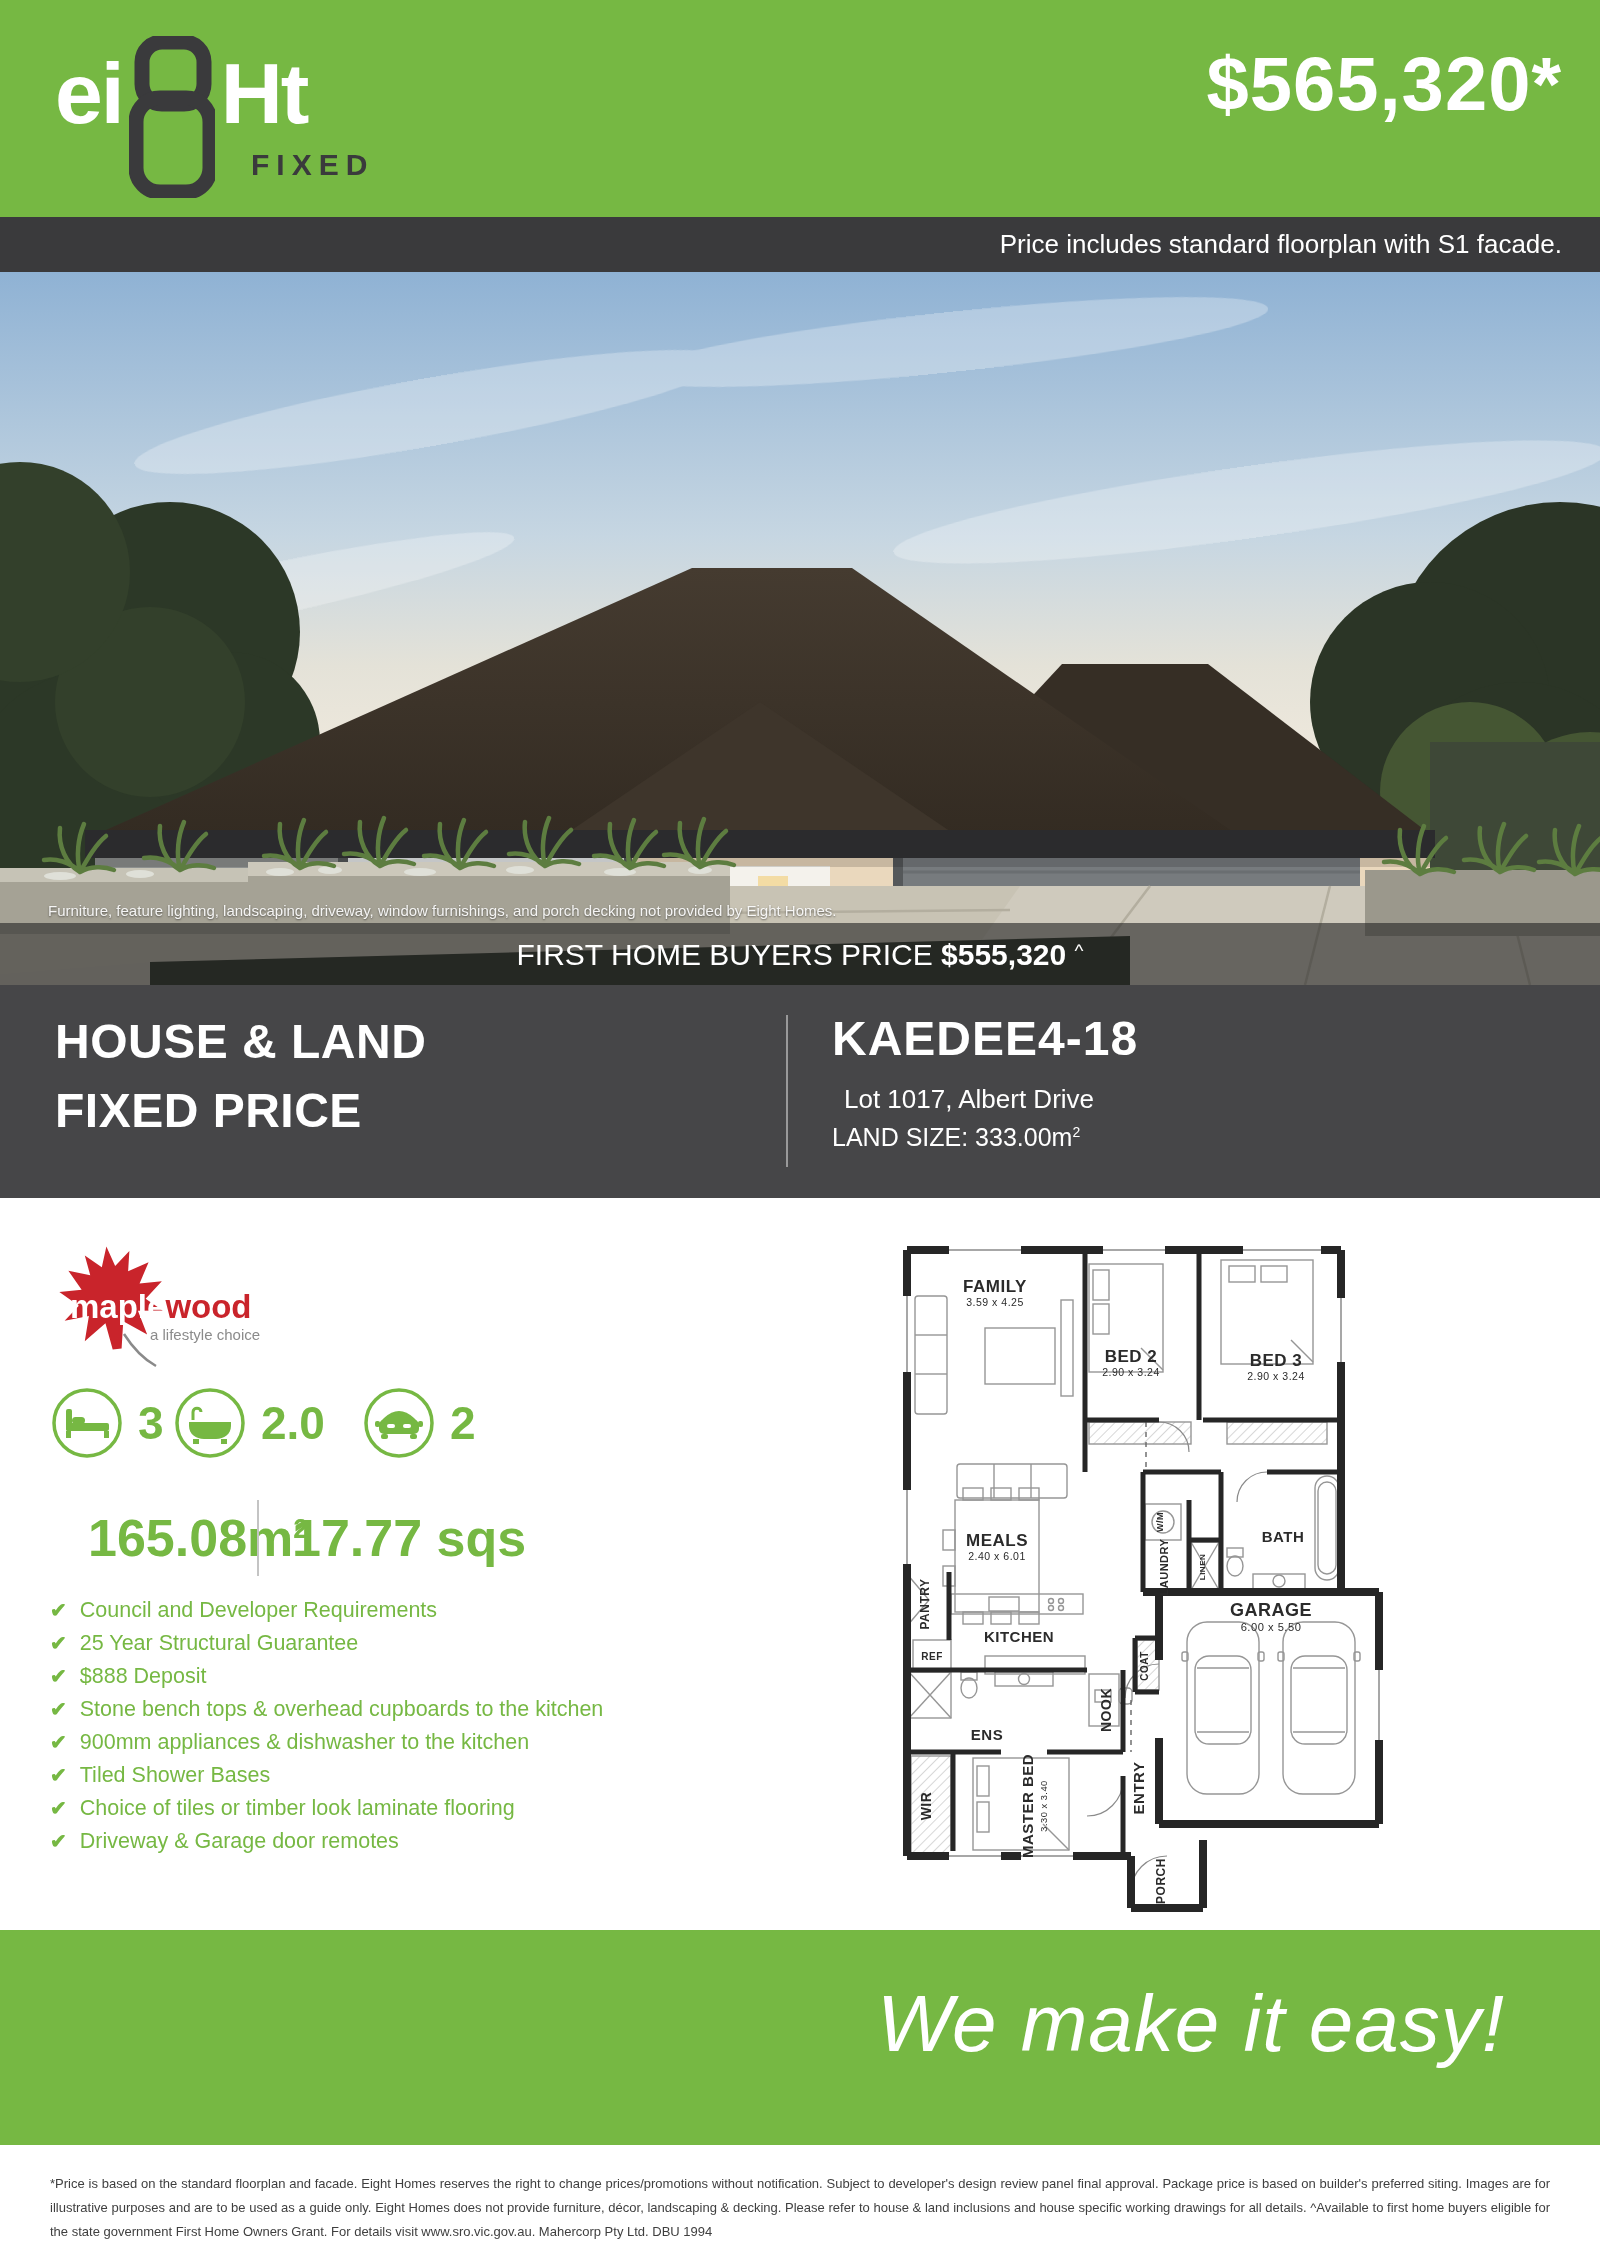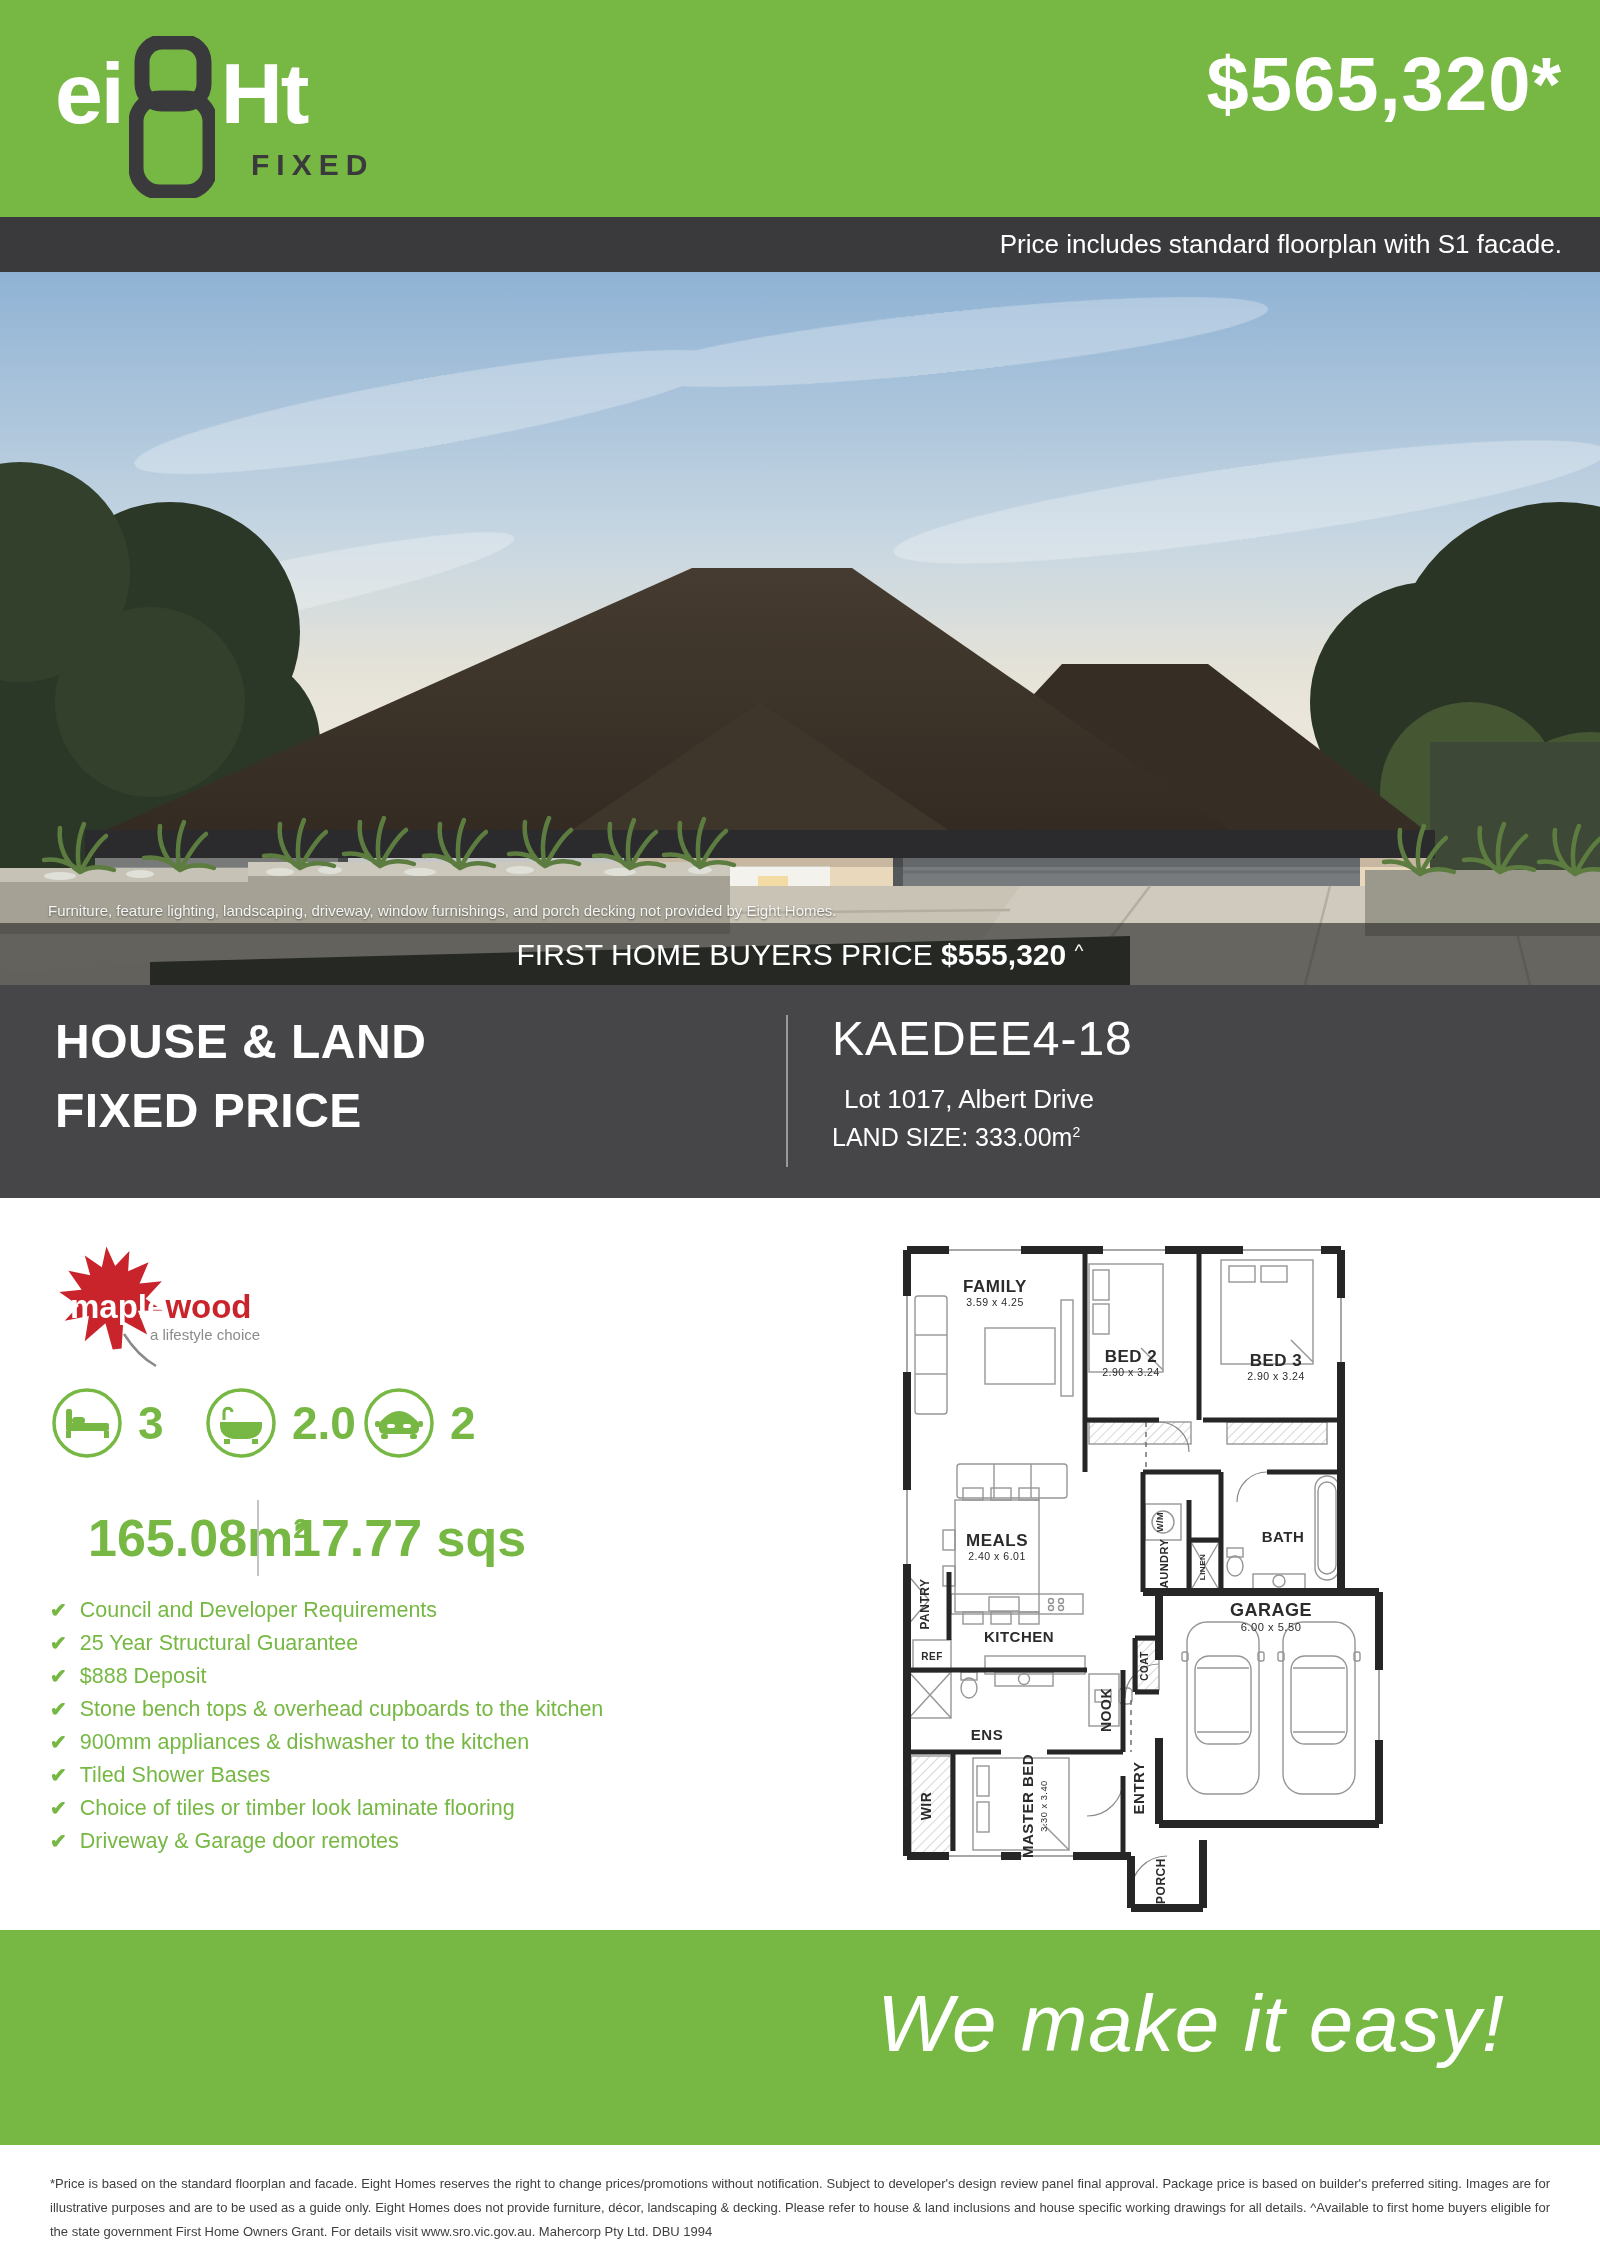--- a/index.html
+++ b/index.html
@@ -34,32 +34,32 @@
            font-size:30px;}
   .fhb-bar b{font-weight:bold;}
   .fhb-sup{font-size:19px;vertical-align:8px;}
 
   
   .band-dark{position:absolute;left:0;top:985px;width:1600px;height:213px;background:#464648;}
   .pkg-title{position:absolute;left:55px;top:22px;color:#fff;font-size:48px;font-weight:bold;
              line-height:69px;letter-spacing:.5px;}
   .pkg-divider{position:absolute;left:786px;top:30px;width:2px;height:152px;background:rgba(255,255,255,.45);}
   .pkg-right{position:absolute;left:832px;top:26px;color:#fff;}
-  .pkg-plan{font-size:48px;font-weight:normal;letter-spacing:1px;}
+  .pkg-plan{font-size:48px;font-weight:bold;letter-spacing:1px;}
   .pkg-lot{font-size:26px;margin-top:18px;margin-left:12px;}
   .pkg-land{font-size:25px;margin-top:8px;}
   .pkg-land sup{font-size:14px;}
 
   
   .main{position:absolute;left:0;top:1198px;width:1600px;height:732px;background:#fff;}
   .maplewood{position:absolute;left:50px;top:44px;}
   .spec-row{position:absolute;left:0;top:188px;width:800px;height:80px;}
   .spec{position:absolute;display:flex;align-items:center;}
   .spec .num{color:#76b843;font-size:46px;font-weight:bold;margin-left:14px;}
-  .spec-beds{left:50px;} .spec-baths{left:204px;justify-content:space-between;} .spec-cars{left:362px;}
+  .spec-beds{left:50px;} .spec-baths{left:173px;justify-content:space-between;} .spec-cars{left:362px;}
   .stats{position:absolute;left:0;top:300px;width:800px;height:90px;margin-left:40px;}
   .stat-m2{position:absolute;left:48px;top:10px;color:#76b843;font-size:52px;font-weight:bold;}
   .stat-m2 sup{font-size:27px;}
   .stat-div{position:absolute;left:217px;top:2px;width:2px;height:76px;background:#c4c4c4;}
   .stat-sqs{position:absolute;left:252px;top:10px;color:#76b843;font-size:52px;font-weight:bold;}
   .inclusions{position:absolute;left:50px;top:396px;margin:0;padding:0;list-style:none;}
   .inclusions li{color:#76b843;font-size:21.5px;line-height:33px;display:flex;align-items:baseline;}
   .inclusions .chk{font-size:20px;margin-right:13px;font-weight:bold;}
   .floorplan{position:absolute;left:891px;top:42px;}
 

